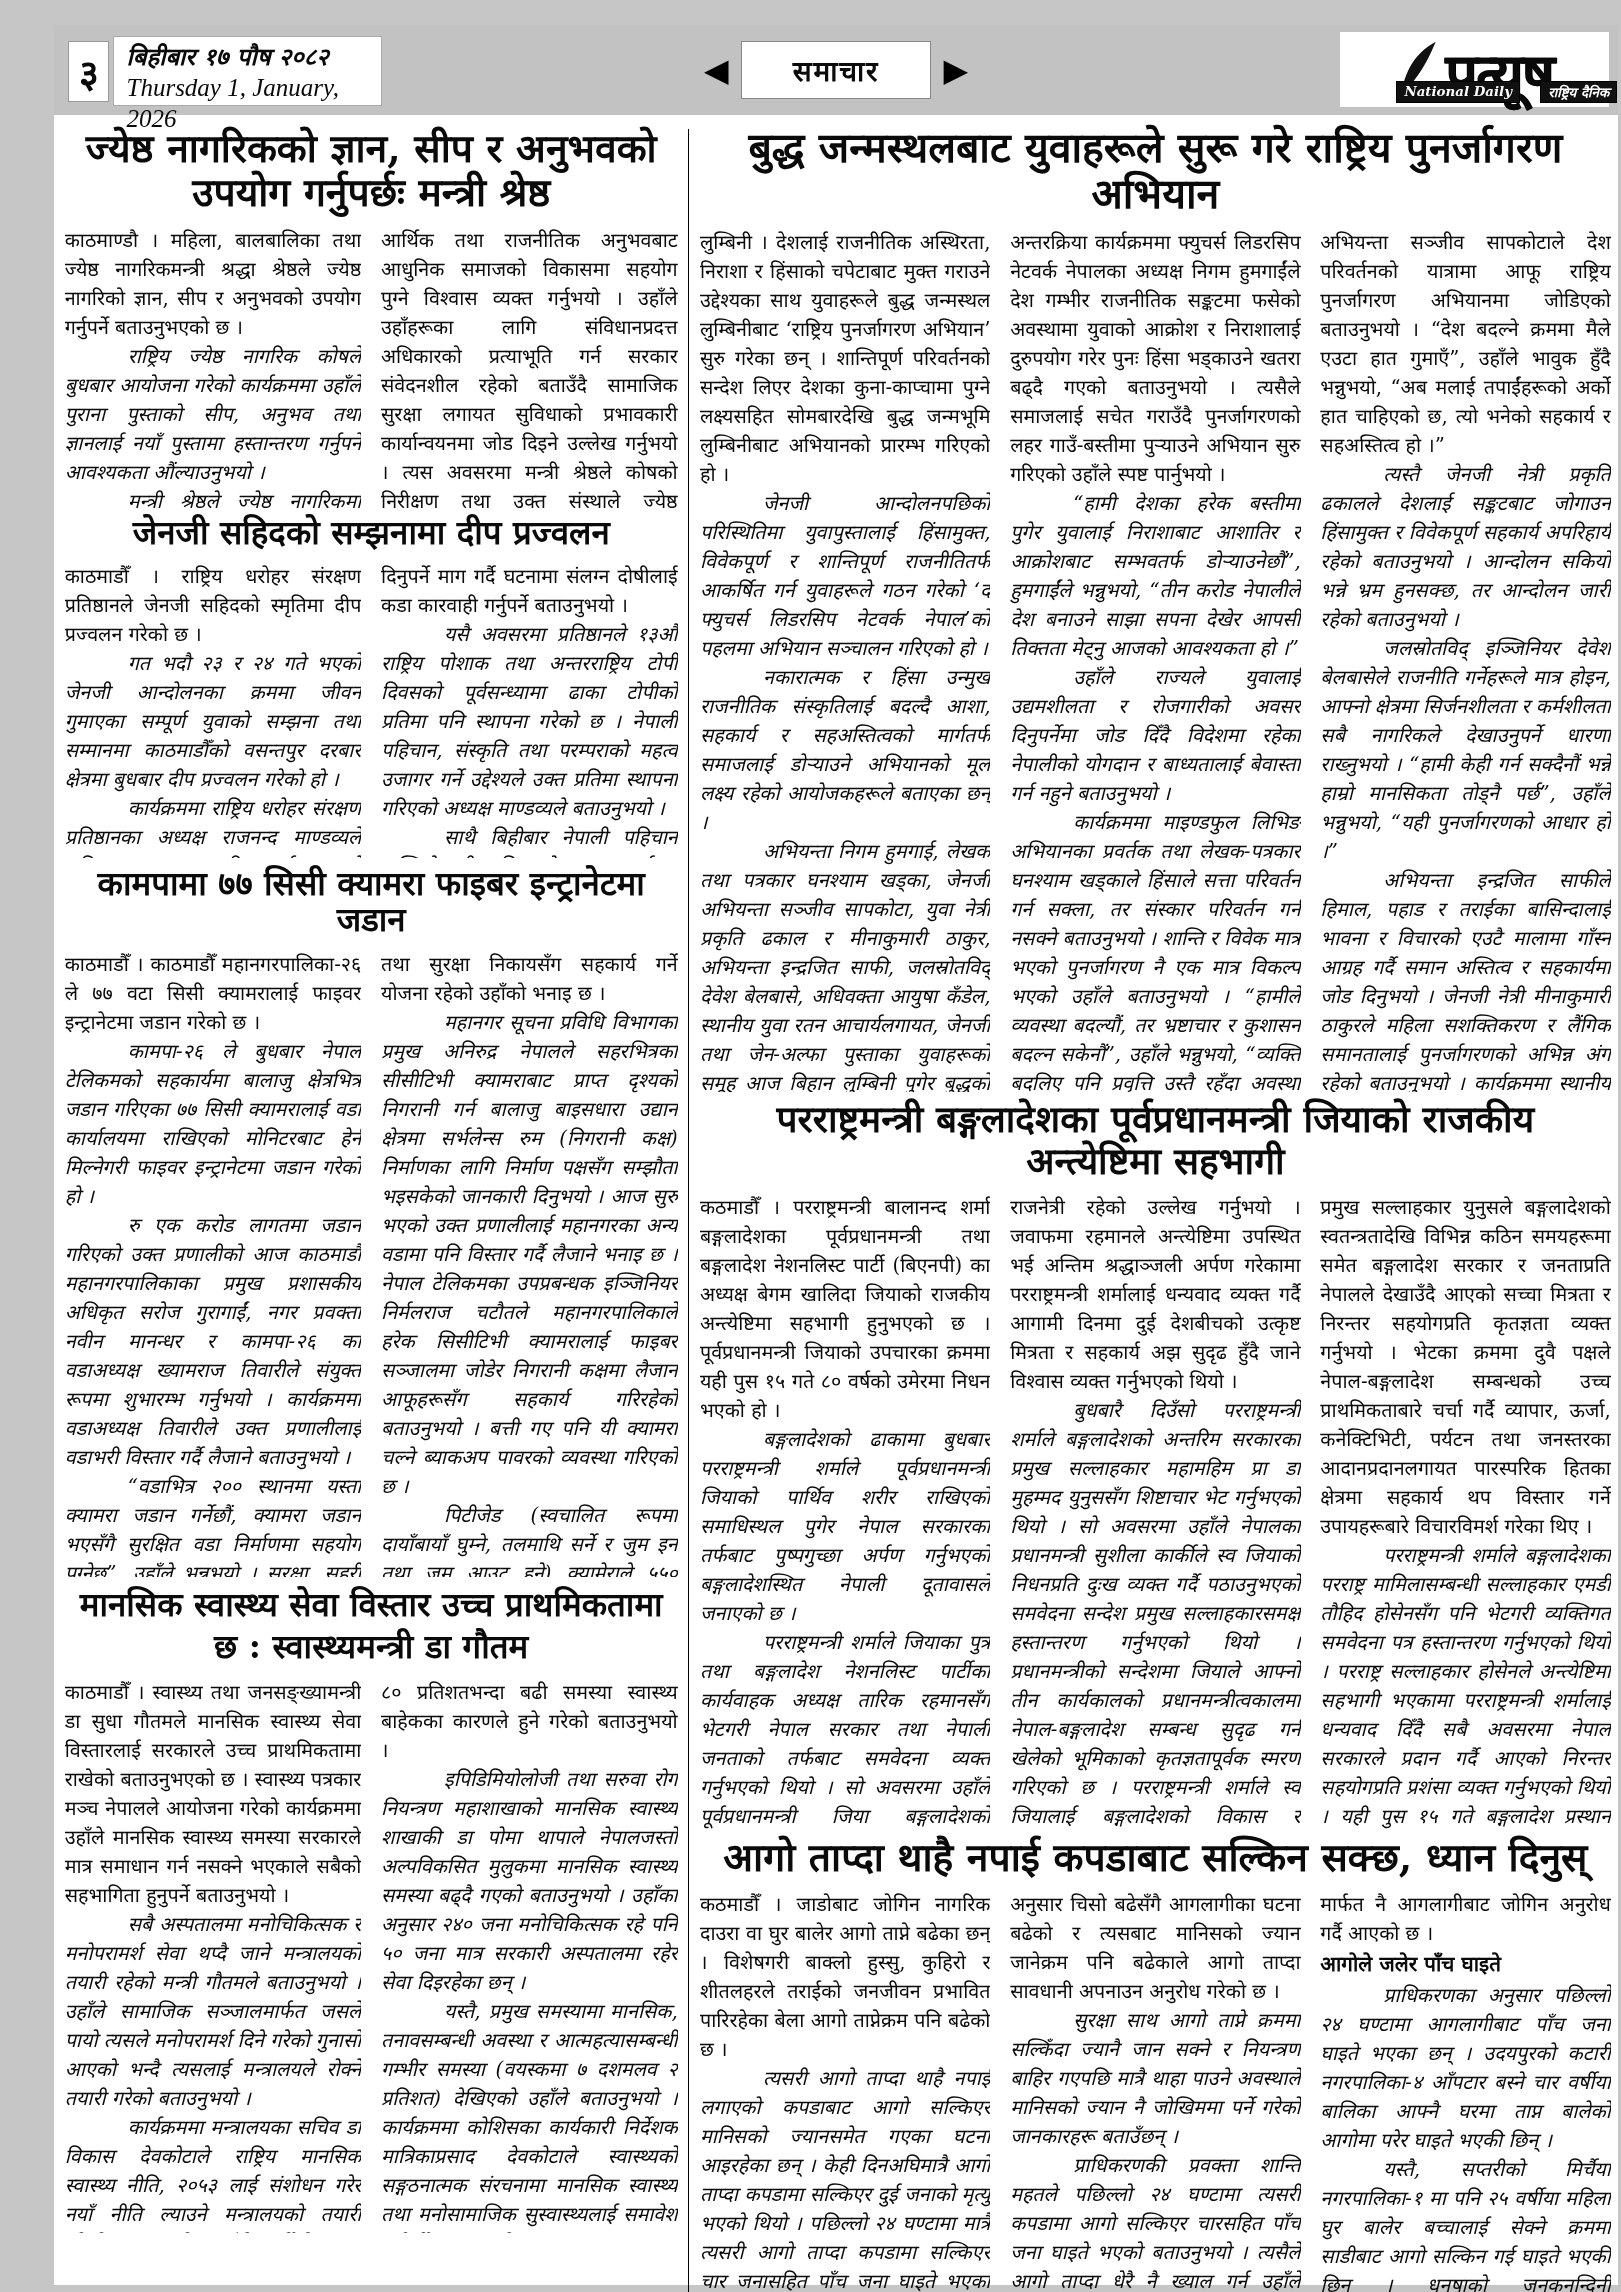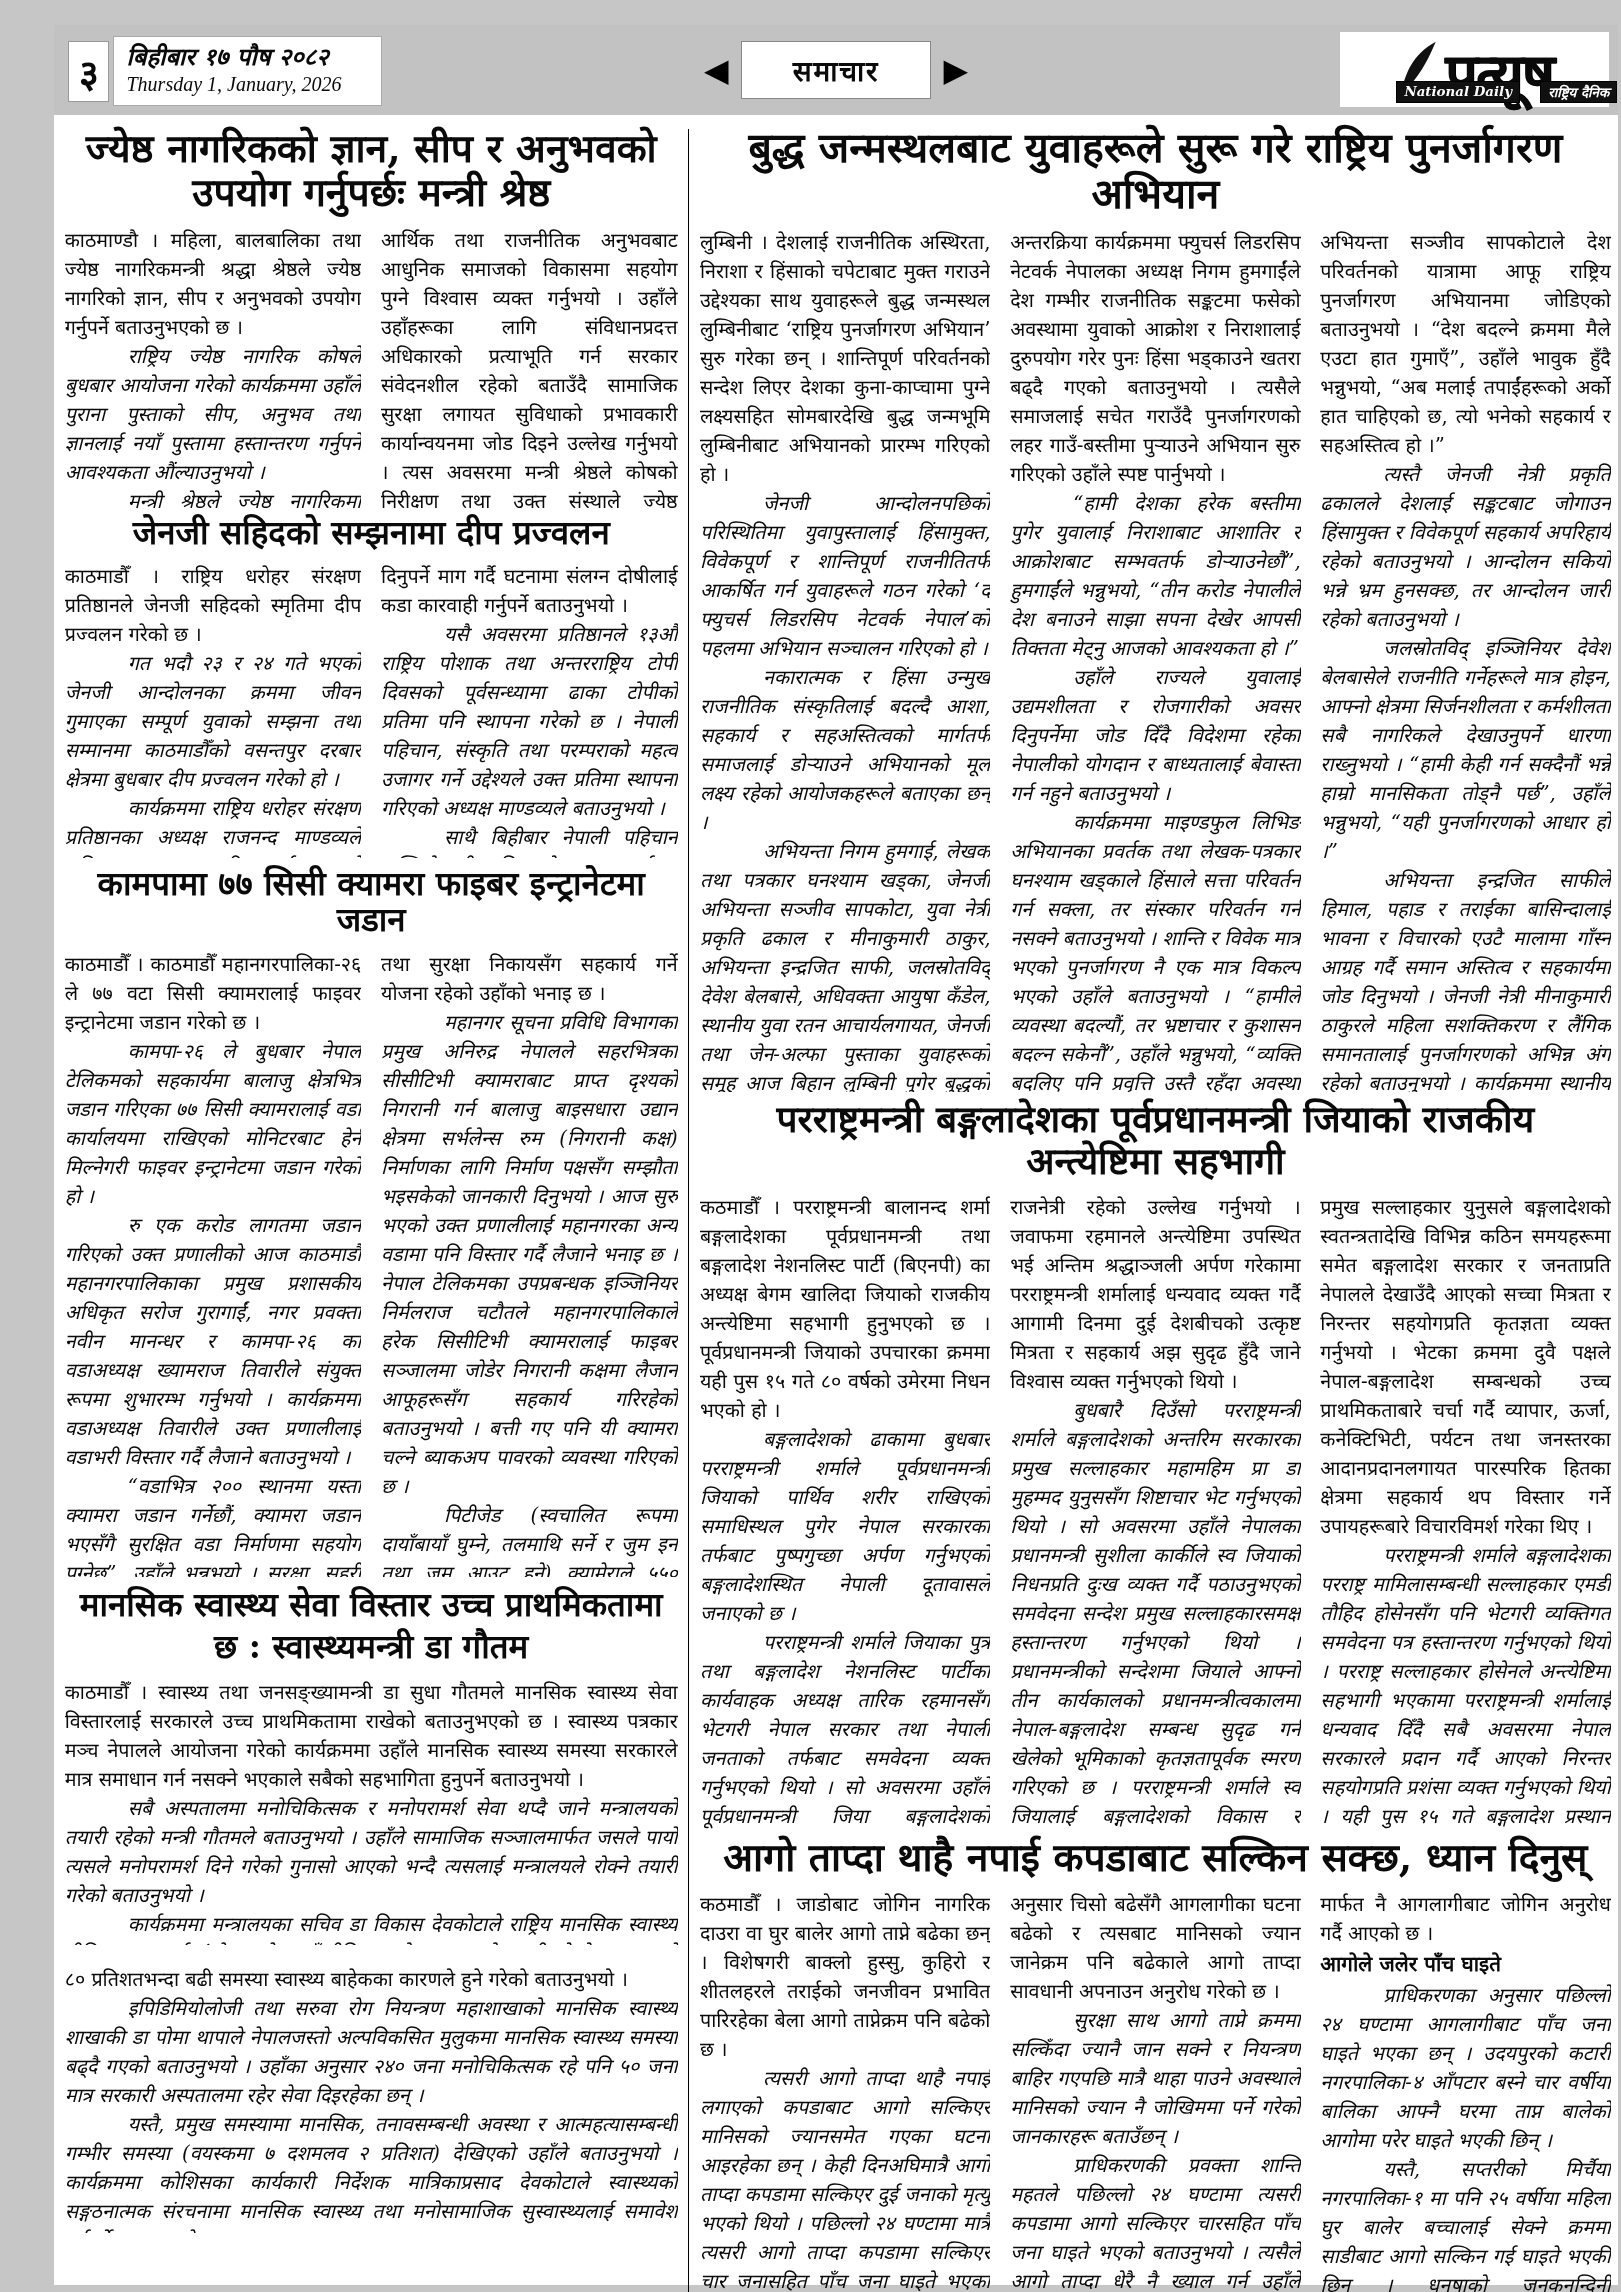--- a/index.html
+++ b/index.html
@@ -23,21 +23,21 @@
     background:#fff;border:0.9px solid #999;
     display:flex;align-items:center;justify-content:center;
     font-size:38px;font-weight:bold;
   }
   .date-box{
     position:absolute;left:59px;top:10.7px;width:269px;height:70px;
     background:#fff;border:0.9px solid #aaa;
     padding:5.4px 12.5px;box-sizing:border-box;
   }
   .date-np{font-weight:bold;font-style:italic;font-size:24px;line-height:1.25;}
-  .date-en{font-style:italic;font-size:20px;line-height:1.25;font-family:"Liberation Serif","DejaVu Serif",serif;}
+  .date-en{font-style:italic;font-size:25px;line-height:1.25;font-family:"Liberation Serif","DejaVu Serif",serif;}
   .section-wrap{
     position:absolute;left:0;right:0;top:12.5px;height:64px;
     display:flex;align-items:center;justify-content:center;gap:12.5px;
     pointer-events:none;
   }
   .tri{font-size:32px;line-height:1;color:#000;}
   .section-box{
     background:#fff;border:0.9px solid #888;
     min-width:188px;height:56px;
     display:flex;align-items:center;justify-content:center;
@@ -169,21 +169,21 @@
             </div>
             <div class="col">
               <p>तथा सुरक्षा निकायसँग सहकार्य गर्ने योजना रहेको उहाँको भनाइ छ ।</p>
               <p>महानगर सूचना प्रविधि विभागका प्रमुख अनिरुद्र नेपालले सहरभित्रका सीसीटिभी क्यामराबाट प्राप्त दृश्यको निगरानी गर्न बालाजु बाइसधारा उद्यान क्षेत्रमा सर्भलेन्स रुम (निगरानी कक्ष) निर्माणका लागि निर्माण पक्षसँग सम्झौता भइसकेको जानकारी दिनुभयो । आज सुरु भएको उक्त प्रणालीलाई महानगरका अन्य वडामा पनि विस्तार गर्दै लैजाने भनाइ छ । नेपाल टेलिकमका उपप्रबन्धक इञ्जिनियर निर्मलराज चटौतले महानगरपालिकाले हरेक सिसीटिभी क्यामरालाई फाइबर सञ्जालमा जोडेर निगरानी कक्षमा लैजान आफूहरूसँग सहकार्य गरिरहेको बताउनुभयो । बत्ती गए पनि यी क्यामरा चल्ने ब्याकअप पावरको व्यवस्था गरिएको छ ।</p>
               <p>पिटीजेड (स्वचालित रूपमा दायाँबायाँ घुम्ने, तलमाथि सर्ने र जुम इन तथा जुम आउट हुने) क्यामेराले ५५० मिटरसम्मको दुरीका दृश्यहरू स्पष्ट रूपमा खिच्न र कैद गर्न सक्छ । बुलेट क्यामराले ६० मिटरसम्मको स्पष्ट दृश्य दिन्छ ।</p>
             </div>
           </div>
         </article>
         <article class="article-a4">
           <h2 class="headline">मानसिक स्वास्थ्य सेवा विस्तार उच्च प्राथमिकतामा छ : स्वास्थ्यमन्त्री डा गौतम</h2>
-          <div class="body" style="height: 555px; flex-direction: column;">
+          <div class="body" style="height: 555px;">
             <div class="col">
               <p>काठमाडौँ । स्वास्थ्य तथा जनसङ्ख्यामन्त्री डा सुधा गौतमले मानसिक स्वास्थ्य सेवा विस्तारलाई सरकारले उच्च प्राथमिकतामा राखेको बताउनुभएको छ । स्वास्थ्य पत्रकार मञ्च नेपालले आयोजना गरेको कार्यक्रममा उहाँले मानसिक स्वास्थ्य समस्या सरकारले मात्र समाधान गर्न नसक्ने भएकाले सबैको सहभागिता हुनुपर्ने बताउनुभयो ।</p>
               <p>सबै अस्पतालमा मनोचिकित्सक र मनोपरामर्श सेवा थप्दै जाने मन्त्रालयको तयारी रहेको मन्त्री गौतमले बताउनुभयो । उहाँले सामाजिक सञ्जालमार्फत जसले पायो त्यसले मनोपरामर्श दिने गरेको गुनासो आएको भन्दै त्यसलाई मन्त्रालयले रोक्ने तयारी गरेको बताउनुभयो ।</p>
               <p>कार्यक्रममा मन्त्रालयका सचिव डा विकास देवकोटाले राष्ट्रिय मानसिक स्वास्थ्य नीति, २०५३ लाई संशोधन गरेर नयाँ नीति ल्याउने मन्त्रालयको तयारी रहेको बताउनुभयो । उहाँले नसर्ने रोगका</p>
             </div>
             <div class="col">
               <p>८० प्रतिशतभन्दा बढी समस्या स्वास्थ्य बाहेकका कारणले हुने गरेको बताउनुभयो ।</p>
               <p>इपिडिमियोलोजी तथा सरुवा रोग नियन्त्रण महाशाखाको मानसिक स्वास्थ्य शाखाकी डा पोमा थापाले नेपालजस्तो अल्पविकसित मुलुकमा मानसिक स्वास्थ्य समस्या बढ्दै गएको बताउनुभयो । उहाँका अनुसार २४० जना मनोचिकित्सक रहे पनि ५० जना मात्र सरकारी अस्पतालमा रहेर सेवा दिइरहेका छन् ।</p>
               <p>यस्तै, प्रमुख समस्यामा मानसिक, तनावसम्बन्धी अवस्था र आत्महत्यासम्बन्धी गम्भीर समस्या (वयस्कमा ७ दशमलव २ प्रतिशत) देखिएको उहाँले बताउनुभयो । कार्यक्रममा कोशिसका कार्यकारी निर्देशक मात्रिकाप्रसाद देवकोटाले स्वास्थ्यको सङ्गठनात्मक संरचनामा मानसिक स्वास्थ्य तथा मनोसामाजिक सुस्वास्थ्यलाई समावेश गर्नुपर्ने बताउनुभयो ।</p>
             </div>

